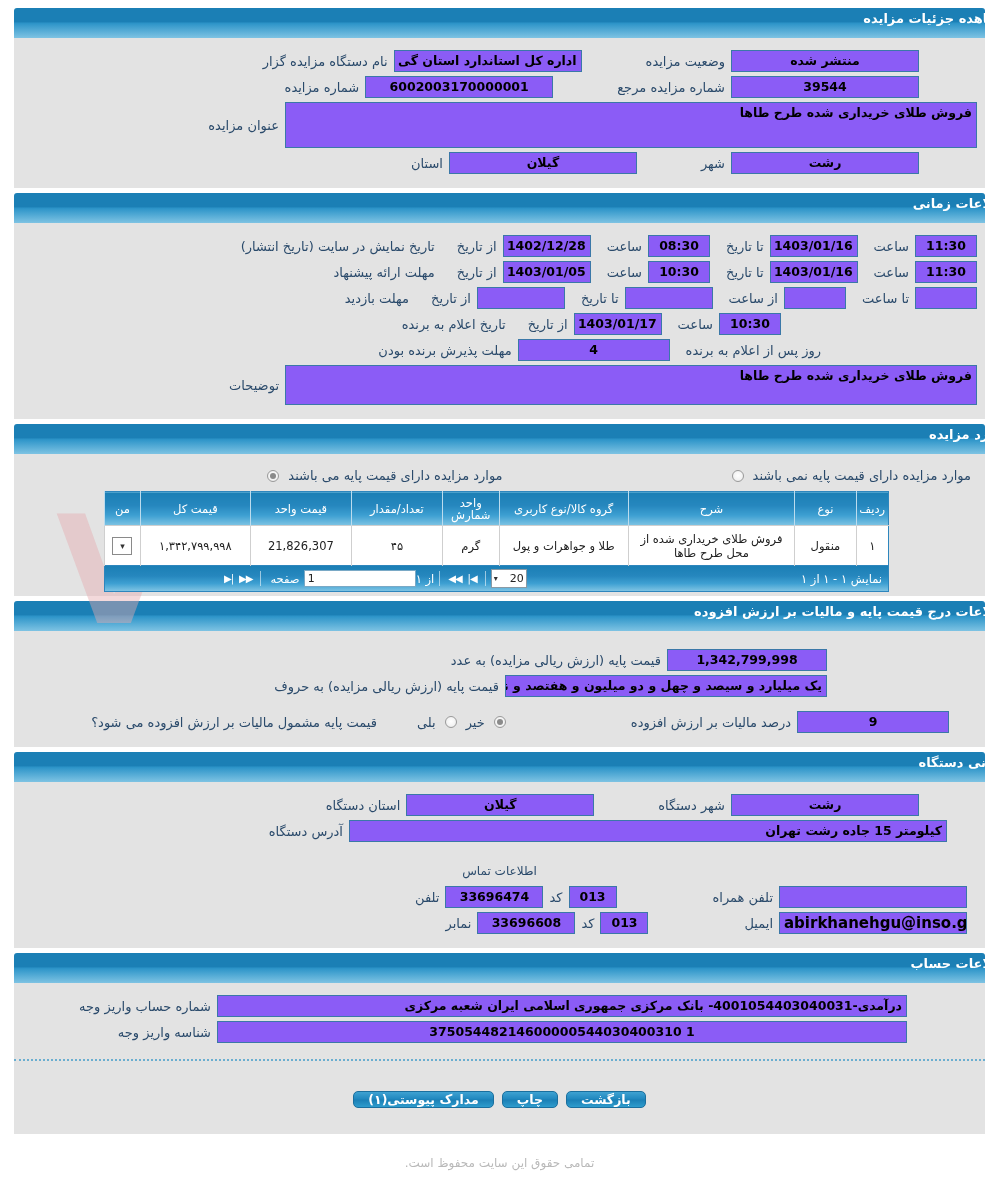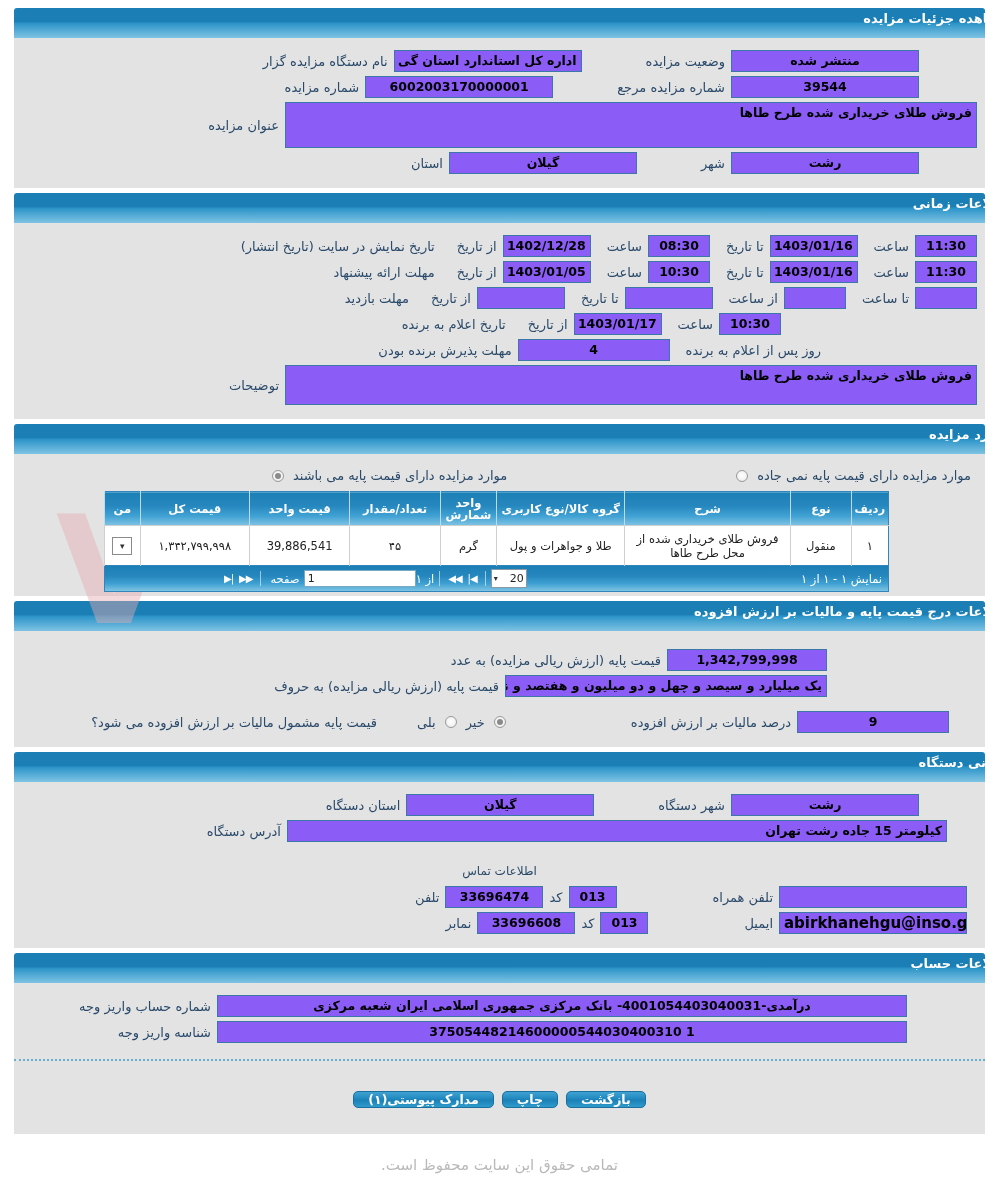--- a/index.html
+++ b/index.html
@@ -132,27 +132,27 @@
   .w-time  { width: 62px; }
   .w-days  { width: 152px; }
   .w-desc  { width: 692px; height: 40px; line-height: 16px; text-align: right; padding-top: 2px; white-space: normal;}
 
   .w-price  { width: 160px; text-align: center;}
   .w-words  { width: 322px; text-align: right; }
   .w-vat    { width: 152px; }
 
   .w-dprov  { width: 188px; }
   .w-dcity  { width: 188px; }
-  .w-daddr  { width: 660px; text-align: right; }
+  .w-daddr  { width: 598px; text-align: right; }
   .w-tel    { width: 98px; }
   .w-code   { width: 48px; }
   .w-mob    { width: 188px; }
   .w-mail   { width: 188px; text-align: center; direction: ltr; font-size: 15px;}
 
-  .w-acc    { width: 690px; }
+  .w-acc    { width: 690px; text-align: right; }
   .w-shenase{ width: 690px; text-align: center; }
 
   .spacer-sm { width: 10px; }
   .spacer-md { width: 28px; }
   .spacer-lg { width: 58px; }
 
   
   .radio-row {
     display: flex; flex-direction: row; align-items: center;
     justify-content: flex-start;
@@ -186,21 +186,21 @@
   table.items {
     width: 100%;
     border-collapse: collapse;
     font-size: 11.5px;
     background: #ffffff;
     border: 1px solid #2e86bd;
   }
   table.items thead th {
     background: linear-gradient(to bottom, #1b7fb5 0%, #2687be 40%, #3ea0d2 70%, #7ec3e3 100%);
     color: #ffffff;
-    font-weight: bold;
+    font-weight: normal;
     font-size: 11.5px;
     border-left: 1px solid #bcdcee;
     padding: 3px 2px;
     height: 34px;
     line-height: 12px;
     vertical-align: middle;
     text-align: center;
   }
   table.items tbody td {
     border-left: 1px solid #cfcfcf;
@@ -306,21 +306,21 @@
     font-size: 12.5px;
     font-weight: bold;
     padding: 0 14px;
     min-width: 54px;
     text-align: center;
     cursor: pointer;
   }
 
   .footer-note {
     text-align: center;
-    font-size: 15px;
+    font-size: 12px;
     color: #b9b9b9;
     padding: 22px 0 0 0;
     background: #ffffff;
   }
 
   .white-strip { height: 8px; background: #ffffff; }
   .grey-strip { height: 10px; background: #e3e3e3; margin: 0 14px;}
 </style>
 </head>
 <body>
@@ -458,21 +458,21 @@
 
   <div class="sec-gap"></div>
 
   <div class="bar">
     <span class="bar-title">موارد مزایده</span>
   </div>
 
   <div class="panel" style="padding-bottom:4px;">
 
     <div class="radio-row">
-      <span class="lbl">موارد مزایده دارای قیمت پایه نمی جاده</span>
+      <span class="lbl">موارد مزایده دارای قیمت پایه نمی باشند</span>
       <span class="radio"></span>
       <span style="width:220px"></span>
       <span class="lbl">موارد مزایده دارای قیمت پایه می باشند</span>
       <span class="radio checked"></span>
     </div>
 
     <div class="tbl-wrap">
       <table class="items">
         <thead>
           <tr>
@@ -488,21 +488,21 @@
           </tr>
         </thead>
         <tbody>
           <tr>
             <td>۱</td>
             <td>منقول</td>
             <td>فروش طلای خریداری شده  از محل طرح طاها</td>
             <td>طلا و جواهرات و پول</td>
             <td>گرم</td>
             <td>۴۵</td>
-            <td>39,886,541</td>
+            <td>21,826,307</td>
             <td>۱,۳۴۲,۷۹۹,۹۹۸</td>
             <td>
               <span class="mini-select">▾</span>
             </td>
           </tr>
         </tbody>
       </table>
 
       <div class="pager">
         <span class="left-info">نمایش ۱ - ۱ از ۱</span>

